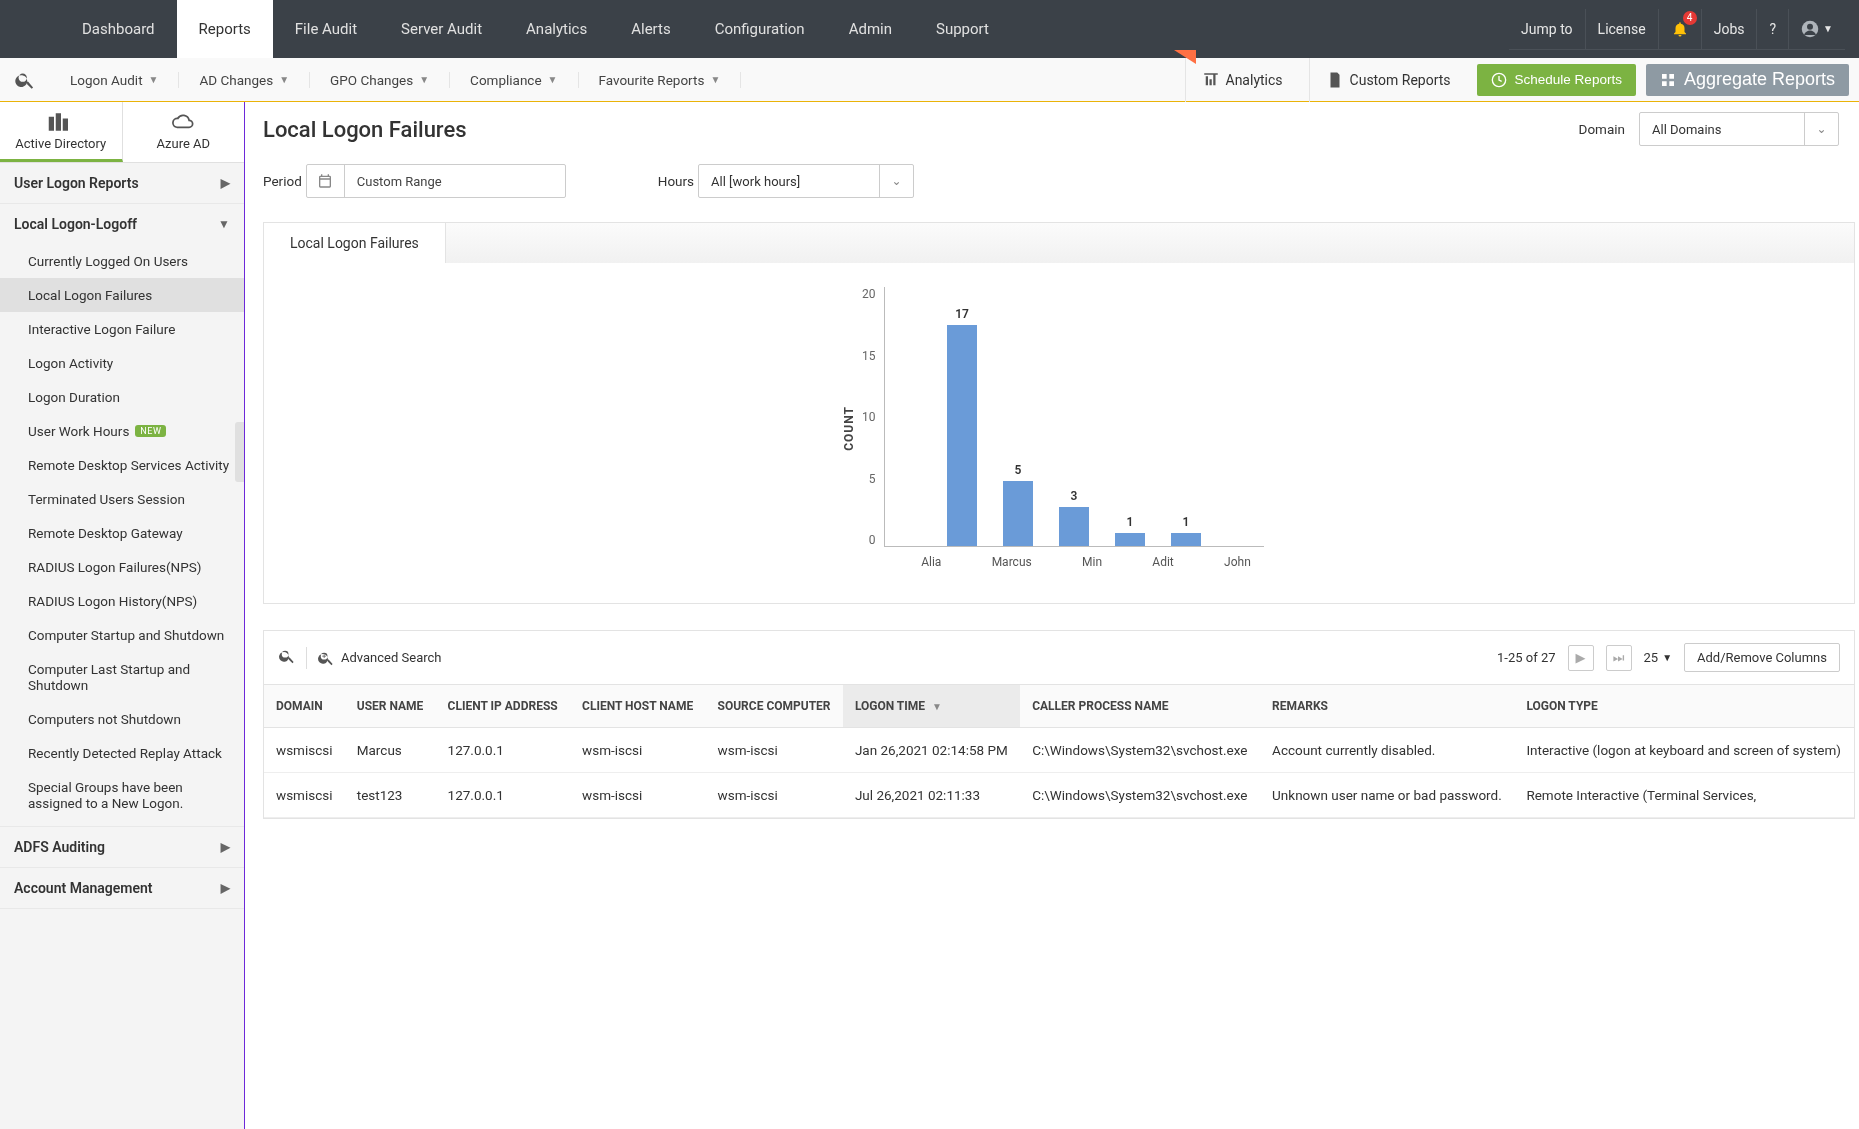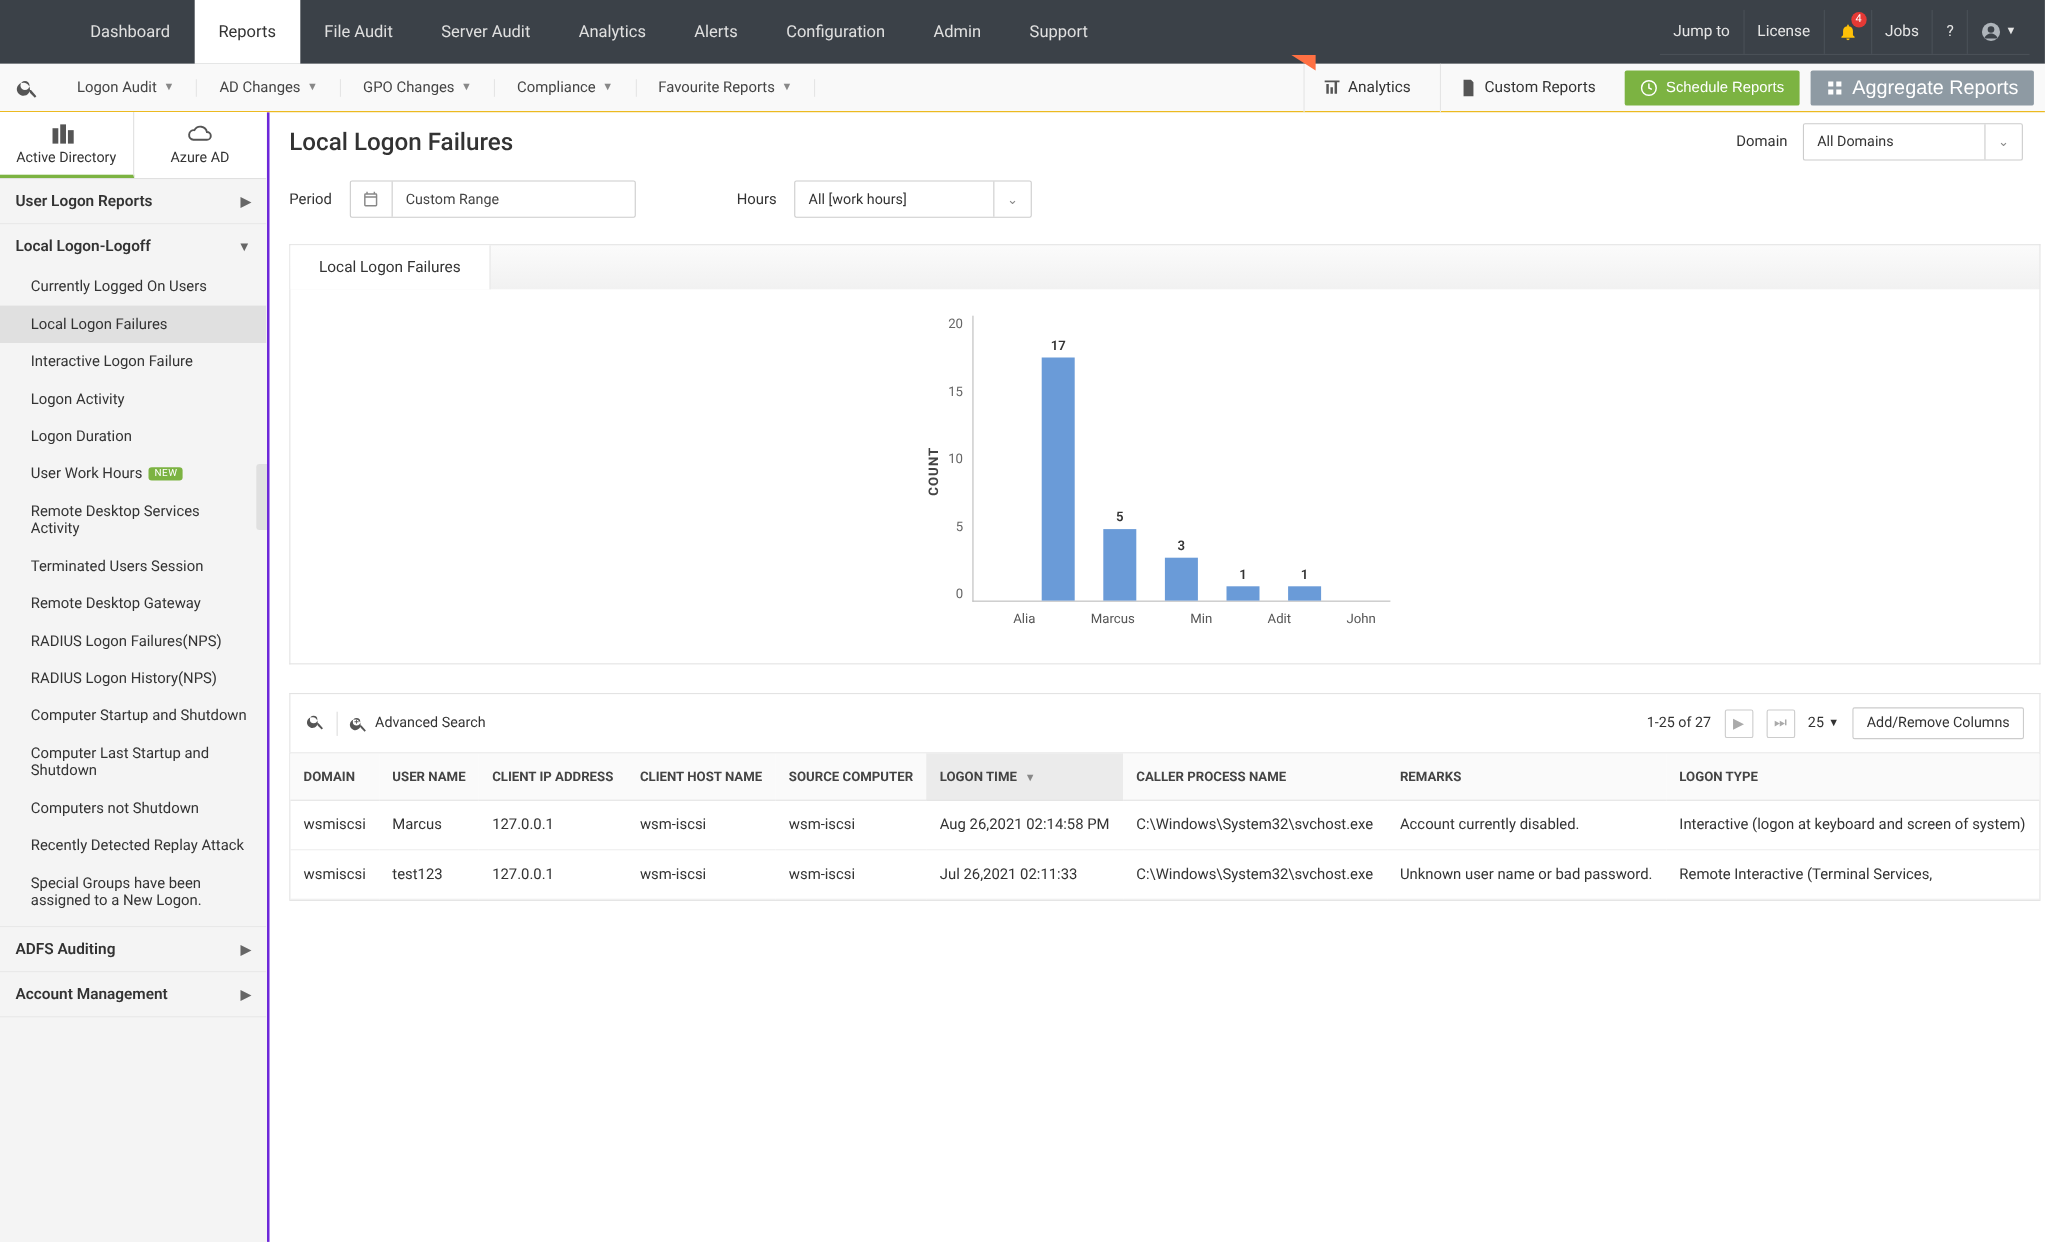--- a/index.html
+++ b/index.html
@@ -32,21 +32,21 @@
 .sec-search svg { width: 22px; height: 22px; fill: #555; }
 .sec-right { margin-left: auto; display: flex; align-items: center; gap: 10px; padding-right: 10px; }
 .sec-link { display: flex; align-items: center; gap: 6px; color: #333; padding: 0 16px; height: 44px; cursor: pointer; border-left: 1px solid #e5e5e5; font-size: 14px; }
 .new-badge { position: relative; }
 .new-badge .corner { position: absolute; top: -8px; left: -12px; width: 0; height: 0; border-style: solid; border-width: 0 22px 14px 0; border-color: transparent #ff7043 transparent transparent; }
 .btn-green { background: #7cb342; color: #fff; border: none; height: 32px; padding: 0 14px; display: flex; align-items: center; gap: 8px; font-size: 13.5px; cursor: pointer; border-radius: 2px; }
 .btn-grey  { background: #8e9aa3; color: #fff; border: none; height: 32px; padding: 0 14px; display: flex; align-items: center; gap: 8px; font-size: 18px; cursor: pointer; border-radius: 2px; }
 
 
 .body { flex: 1; display: flex; overflow: hidden; }
-.sidebar { width: 245px; background: #f4f4f4; border-right: 3px solid #6d28d9; display: flex; flex-direction: column; overflow-y: auto; }
+.sidebar { width: 245px; background: #f4f4f4; border-right: 1px solid #6d28d9; display: flex; flex-direction: column; overflow-y: auto; }
 .dir-tabs { display: flex; background: #fff; border-bottom: 1px solid #e0e0e0; }
 .dir-tab { flex: 1; text-align: center; padding: 10px 0 8px; cursor: pointer; border-right: 1px solid #e0e0e0; }
 .dir-tab:last-child { border-right: none; }
 .dir-tab.active { border-bottom: 3px solid #7cb342; background: #fff; }
 .dir-tab .dt-icon { display: block; margin: 0 auto 4px; width: 28px; height: 20px; }
 .side-group { border-bottom: 1px solid #e8e8e8; }
 .side-group-hd { display: flex; align-items: center; justify-content: space-between; padding: 12px 14px; font-size: 14px; font-weight: 600; color: #333; cursor: pointer; }
 .side-group-hd .chev { font-size: 12px; color: #666; }
 .side-items { padding-bottom: 6px; }
 .side-item { padding: 9px 14px 9px 28px; font-size: 13.5px; color: #333; cursor: pointer; display: flex; align-items: center; gap: 6px; }
@@ -57,21 +57,21 @@
 
 .main { flex: 1; padding: 0 0 0 18px; overflow-y: auto; position: relative; }
 .page-head { display: flex; align-items: center; padding: 10px 20px 10px 0; }
 .page-title { font-size: 22px; font-weight: 500; color: #333; }
 .domain-picker { margin-left: auto; display: flex; align-items: center; gap: 14px; }
 .domain-picker label { font-size: 13.5px; color: #333; }
 .dd { border: 1px solid #ccc; background: #fff; height: 34px; display: flex; align-items: center; padding: 0 42px 0 12px; position: relative; min-width: 200px; cursor: pointer; border-radius: 2px; }
 .dd .dd-caret { position: absolute; right: 0; top: 0; bottom: 0; width: 34px; border-left: 1px solid #ccc; display: flex; align-items: center; justify-content: center; font-size: 12px; color: #888; }
 
 .filters { display: flex; align-items: center; gap: 32px; padding: 8px 0 24px; }
-.filter { display: flex; align-items: center; gap: 16px; }
+.filter { display: flex; align-items: center; gap: 4px; }
 .filter label { font-size: 13.5px; }
 .input-like { border: 1px solid #ccc; height: 34px; display: flex; align-items: center; background: #fff; border-radius: 2px; }
 .input-like .icon-cell { width: 38px; display: flex; align-items: center; justify-content: center; border-right: 1px solid #ccc; height: 100%; color: #888; }
 .input-like .text-cell { padding: 0 86px 0 12px; color: #444; }
 
 
 .tab-bar { border: 1px solid #e3e3e3; border-bottom: none; display: flex; background: linear-gradient(#fbfbfb,#f1f1f1); margin-right: 4px; }
 .tab-bar .tab { padding: 12px 26px; background: #fff; border-right: 1px solid #e3e3e3; font-size: 14px; }
 
 
@@ -392,21 +392,21 @@
                 <th>LOGON TYPE</th>
               </tr>
             </thead>
           <tbody id="tbody">
               <tr>
                 <td>wsmiscsi</td>
                 <td>Marcus</td>
                 <td>127.0.0.1</td>
                 <td>wsm-iscsi</td>
                 <td>wsm-iscsi</td>
-                <td>Aug 26,2021 02:14:58 PM</td>
+                <td>Jan 26,2021 02:14:58 PM</td>
                 <td>C:\Windows\System32\svchost.exe</td>
                 <td>Account currently disabled.</td>
                 <td>Interactive (logon at keyboard and screen of system)</td>
               </tr>
               <tr>
                 <td>wsmiscsi</td>
                 <td>test123</td>
                 <td>127.0.0.1</td>
                 <td>wsm-iscsi</td>
                 <td>wsm-iscsi</td>

